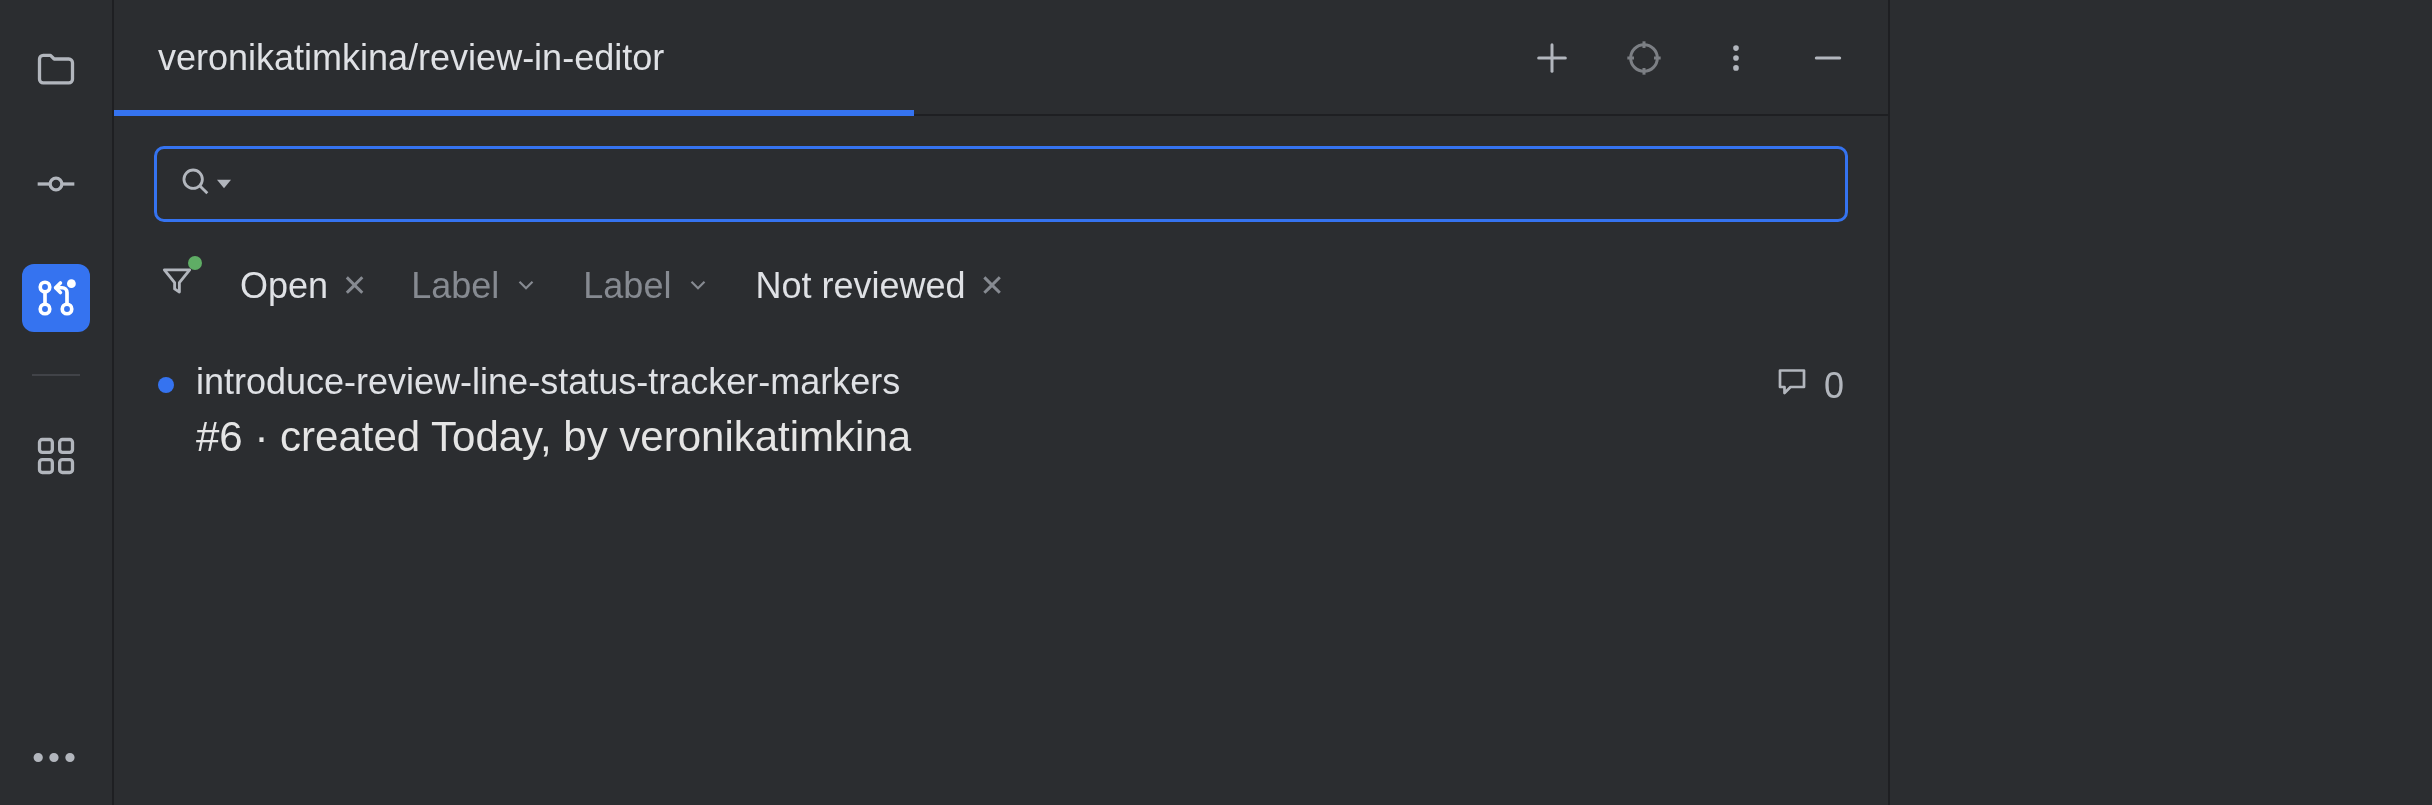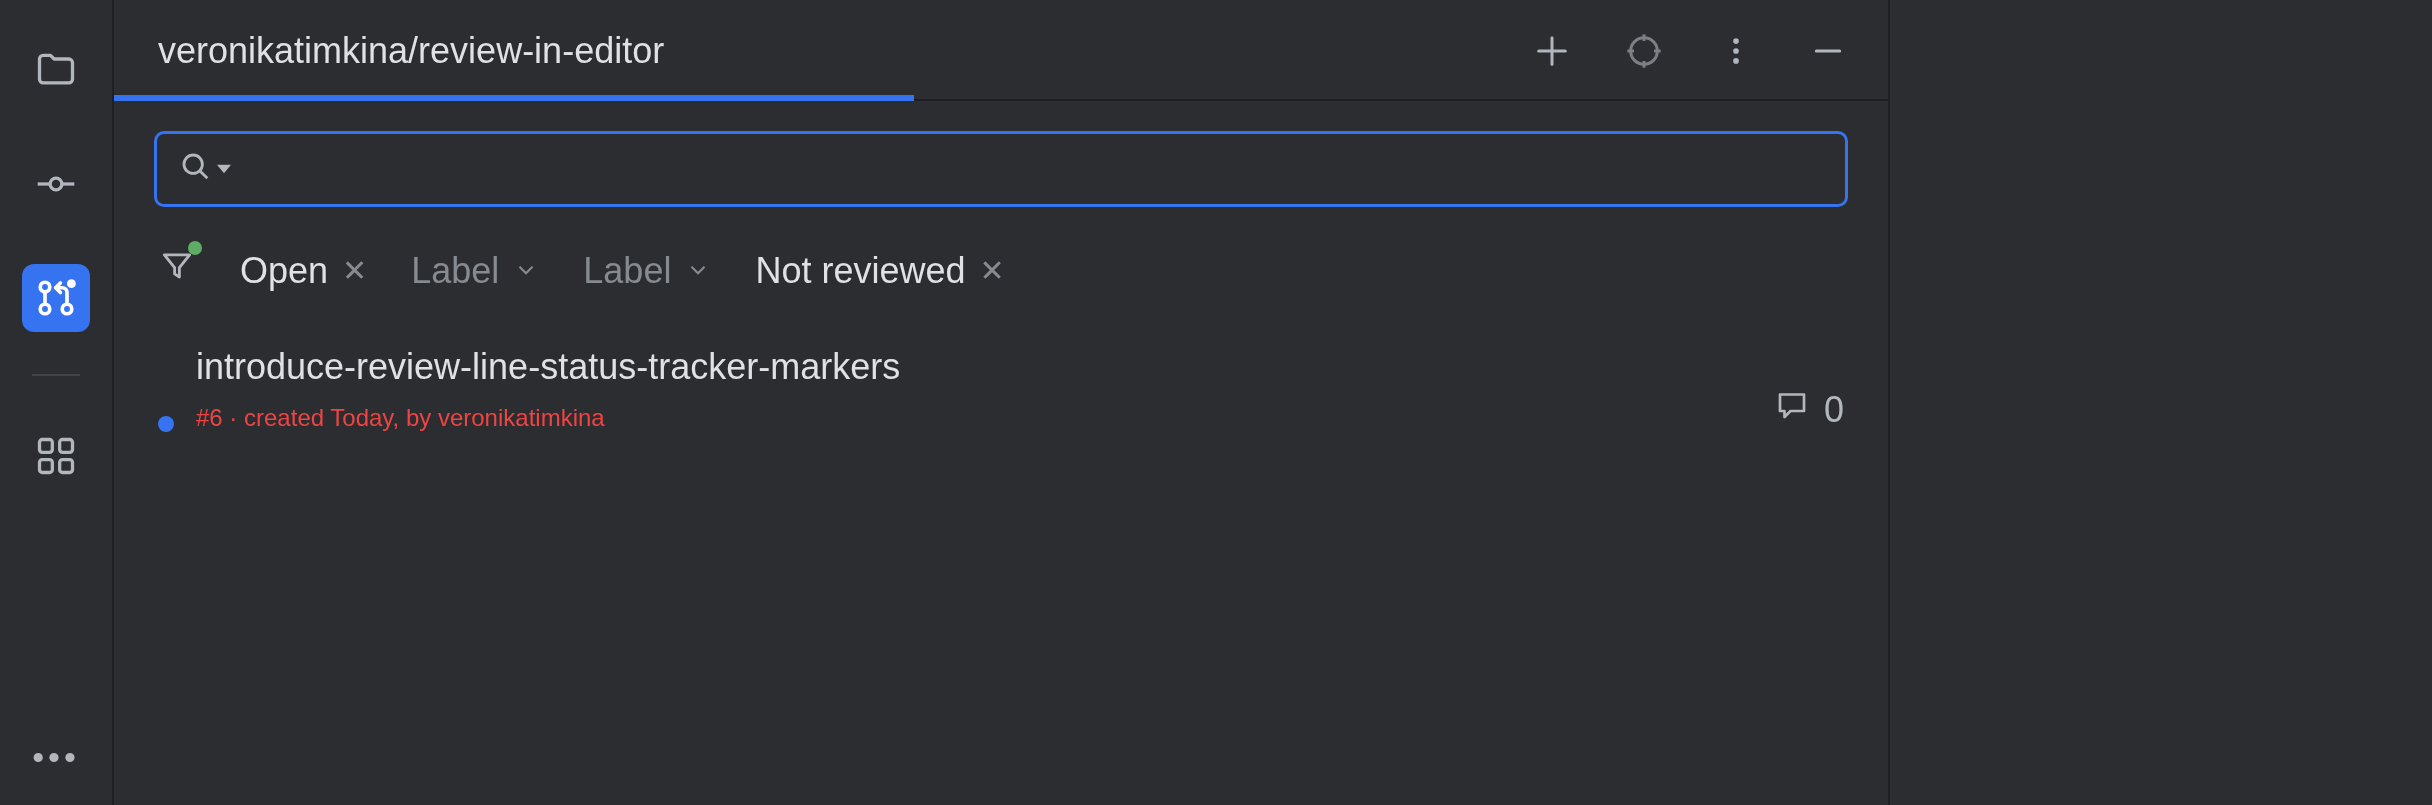--- a/index.html
+++ b/index.html
@@ -60,21 +60,21 @@
     flex: 0 0 1778px;
     background: #2b2d30;
     display: flex;
     flex-direction: column;
     border-left: 2px solid #1e1f22;
     border-right: 2px solid #1e1f22;
   }
   .header {
     display: flex;
     align-items: center;
-    height: 101px;
+    height: 116px;
     padding: 0 38px 0 44px;
     position: relative;
   }
   .header-title {
     font-size: 36px;
     font-weight: 400;
     color: #dfe1e5;
     flex: 1;
   }
   .header-underline {
@@ -163,41 +163,41 @@
     color: #868a91;
     font-size: 30px;
   }
   .chip .chev svg { width: 26px; height: 26px; }
   
   .list {
     padding: 52px 44px 0 44px;
   }
   .row {
     display: flex;
-    align-items: flex-end;
+    align-items: flex-start;
     gap: 22px;
     cursor: pointer;
   }
   .row-dot {
     width: 16px;
     height: 16px;
     border-radius: 50%;
     background: #3573f0;
     margin-top: 16px;
     flex-shrink: 0;
   }
   .row-main { flex: 1; }
   .row-title {
     font-size: 36px;
     color: #dfe1e5;
   }
   .row-meta {
-    font-size: 24px;
-    color: #ef4444;
-    margin-top: 16px;
+    font-size: 42px;
+    color: #e5e5e5;
+    margin-top: 10px;
   }
   .row-comments {
     display: flex;
     align-items: center;
     gap: 14px;
     font-size: 36px;
     color: #b2b6bd;
     margin-top: 2px;
   }
   

